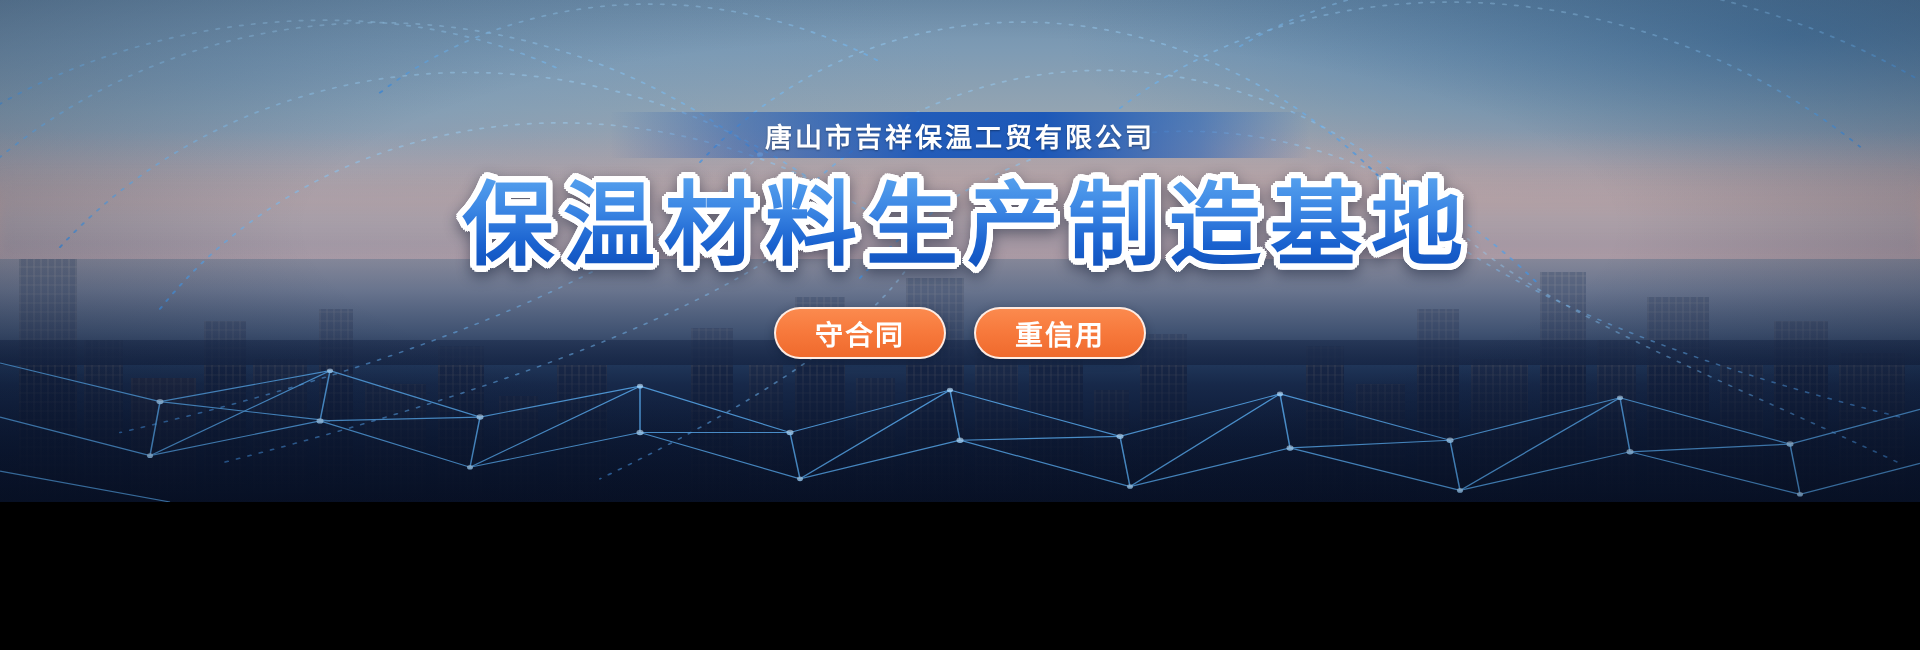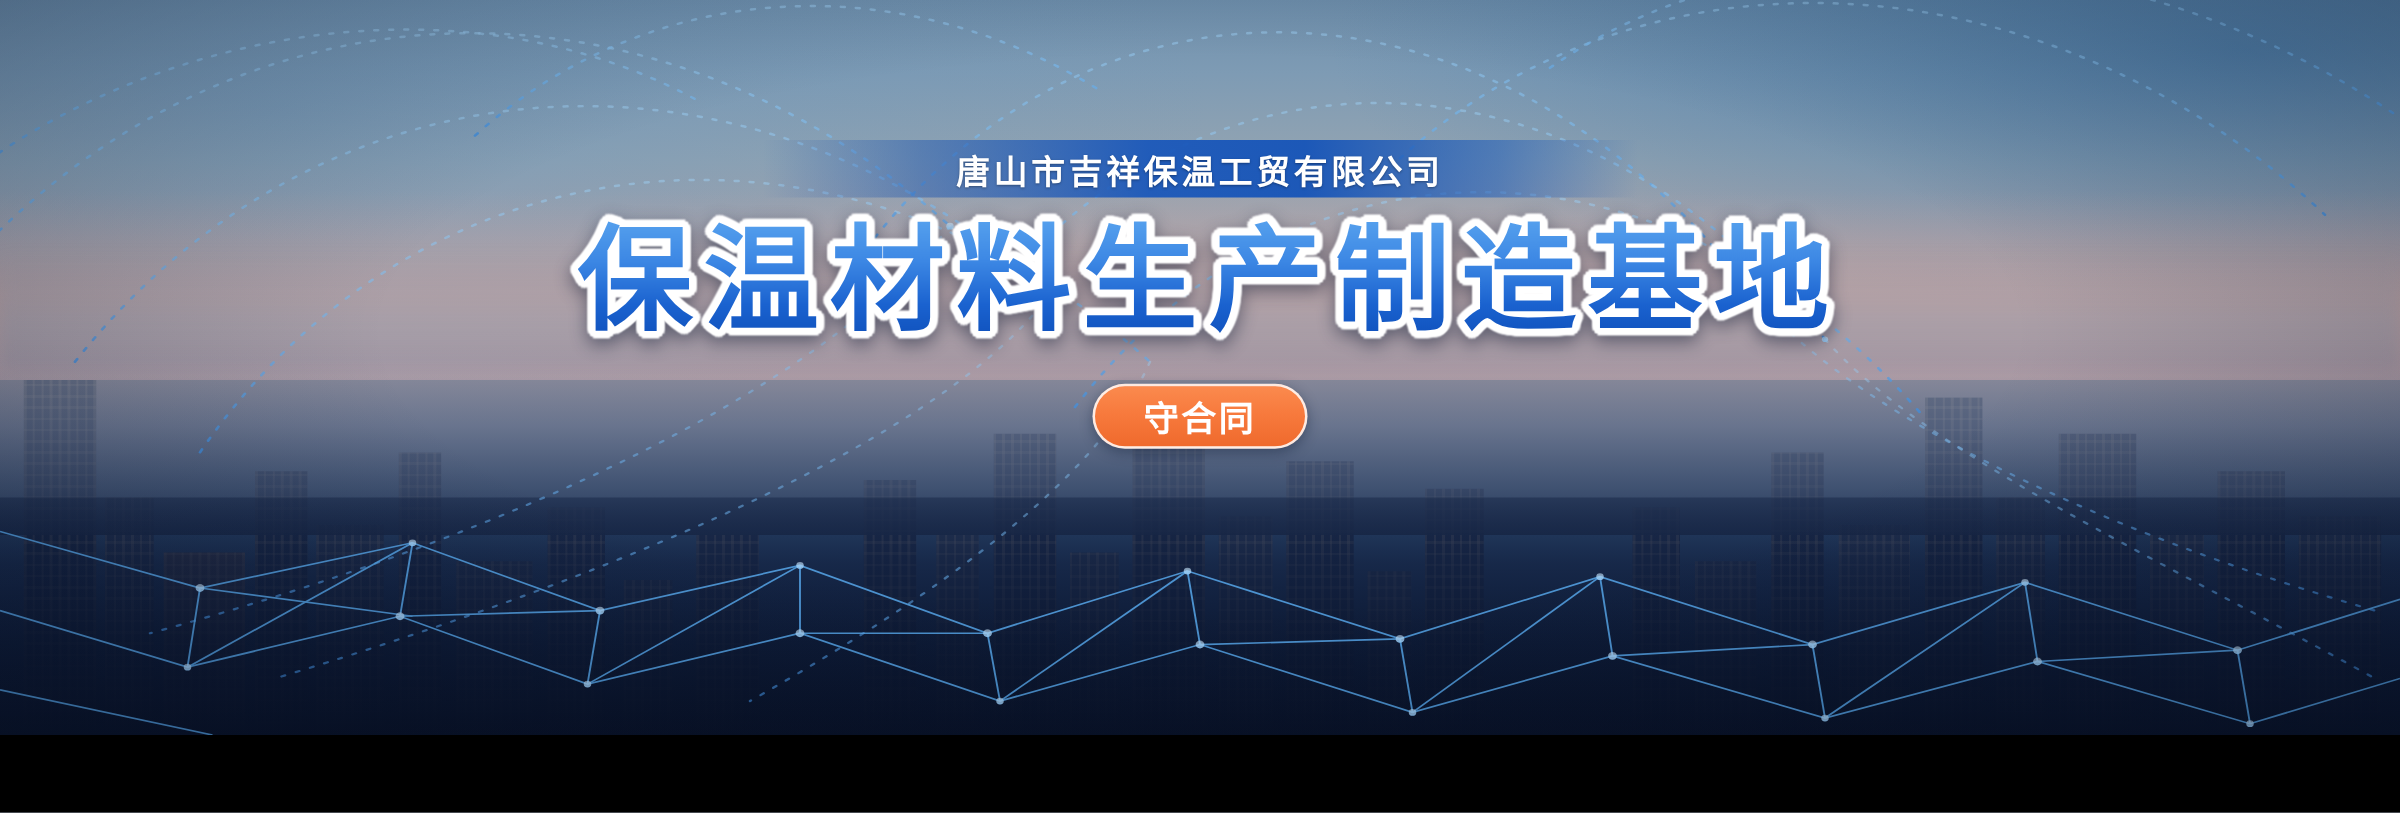--- a/index.html
+++ b/index.html
@@ -8,21 +8,21 @@
     padding: 0;
     background: #000;
   }
   body {
     font-family: "Liberation Sans", "DejaVu Sans", sans-serif;
   }
 
   .banner {
     position: relative;
     width: 1920px;
-    height: 588px;
+    height: 502px;
     overflow: hidden;
     background: #1b2a40;
   }
 
   
   .sky {
     position: absolute;
     inset: 0;
     background:
       linear-gradient(180deg,
@@ -432,16 +432,19 @@
     <div class="company-bar">
       <span class="company-name">唐山市吉祥保温工贸有限公司</span>
     </div>
 
     <div class="headline">保温材料生产制造基地</div>
 
     <div class="tagline-row">
       <div class="pill">
         <span>守合同</span>
       </div>
+      <div class="pill">
+        <span>重信用</span>
+      </div>
     </div>
 
   </div>
 </div>
 
 </body></html>

